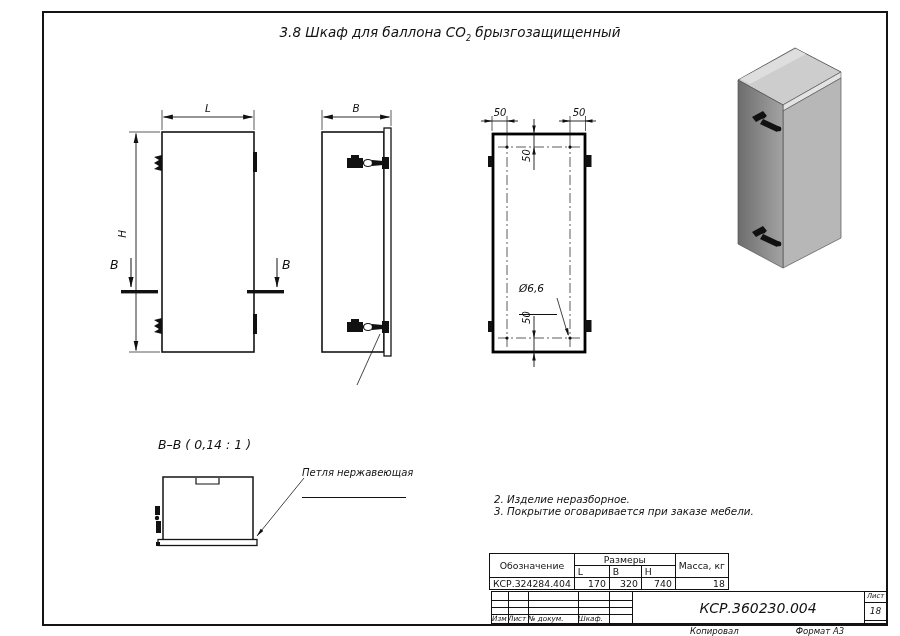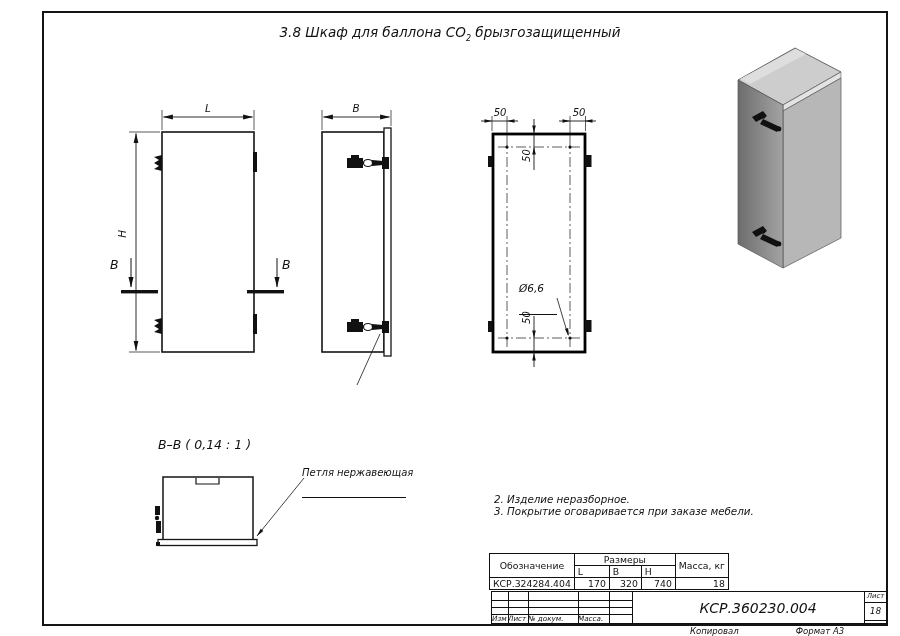--- a/index.html
+++ b/index.html
@@ -227,21 +227,21 @@
     <div class="tb-v" style="left:36px;"></div>
     <div class="tb-v" style="left:86px;"></div>
     <div class="tb-v" style="left:117px;"></div>
     <div class="tb-v" style="left:140px;"></div>
     <div class="tb-h" style="top:8px;"></div>
     <div class="tb-h" style="top:15px;"></div>
     <div class="tb-h" style="top:22px;"></div>
     <div class="tb-lab" style="left:0;width:16px;">Изм</div>
     <div class="tb-lab" style="left:16px;width:20px;">Лист</div>
     <div class="tb-lab" style="left:36px;width:50px;">№ докум.</div>
-    <div class="tb-lab" style="left:86px;width:31px;">Масса.</div>
+    <div class="tb-lab" style="left:86px;width:31px;">Шкаф.</div>
     <div class="tb-lab" style="left:102px;width:23px;margin-top:37px;">Дата</div>
     <div class="tb-doc">КСР.360230.004</div>
     <div class="tb-sheet" style="border-left:1px solid #111;">
       <div class="hd">Лист</div>
       <div class="vl">18</div>
     </div>
   </div>
 
   <div class="lbl below" style="left:690px;top:627px;width:70px;">Копировал</div>
   <div class="lbl below" style="left:785px;top:627px;width:70px;text-align:center;">Формат А3</div>

